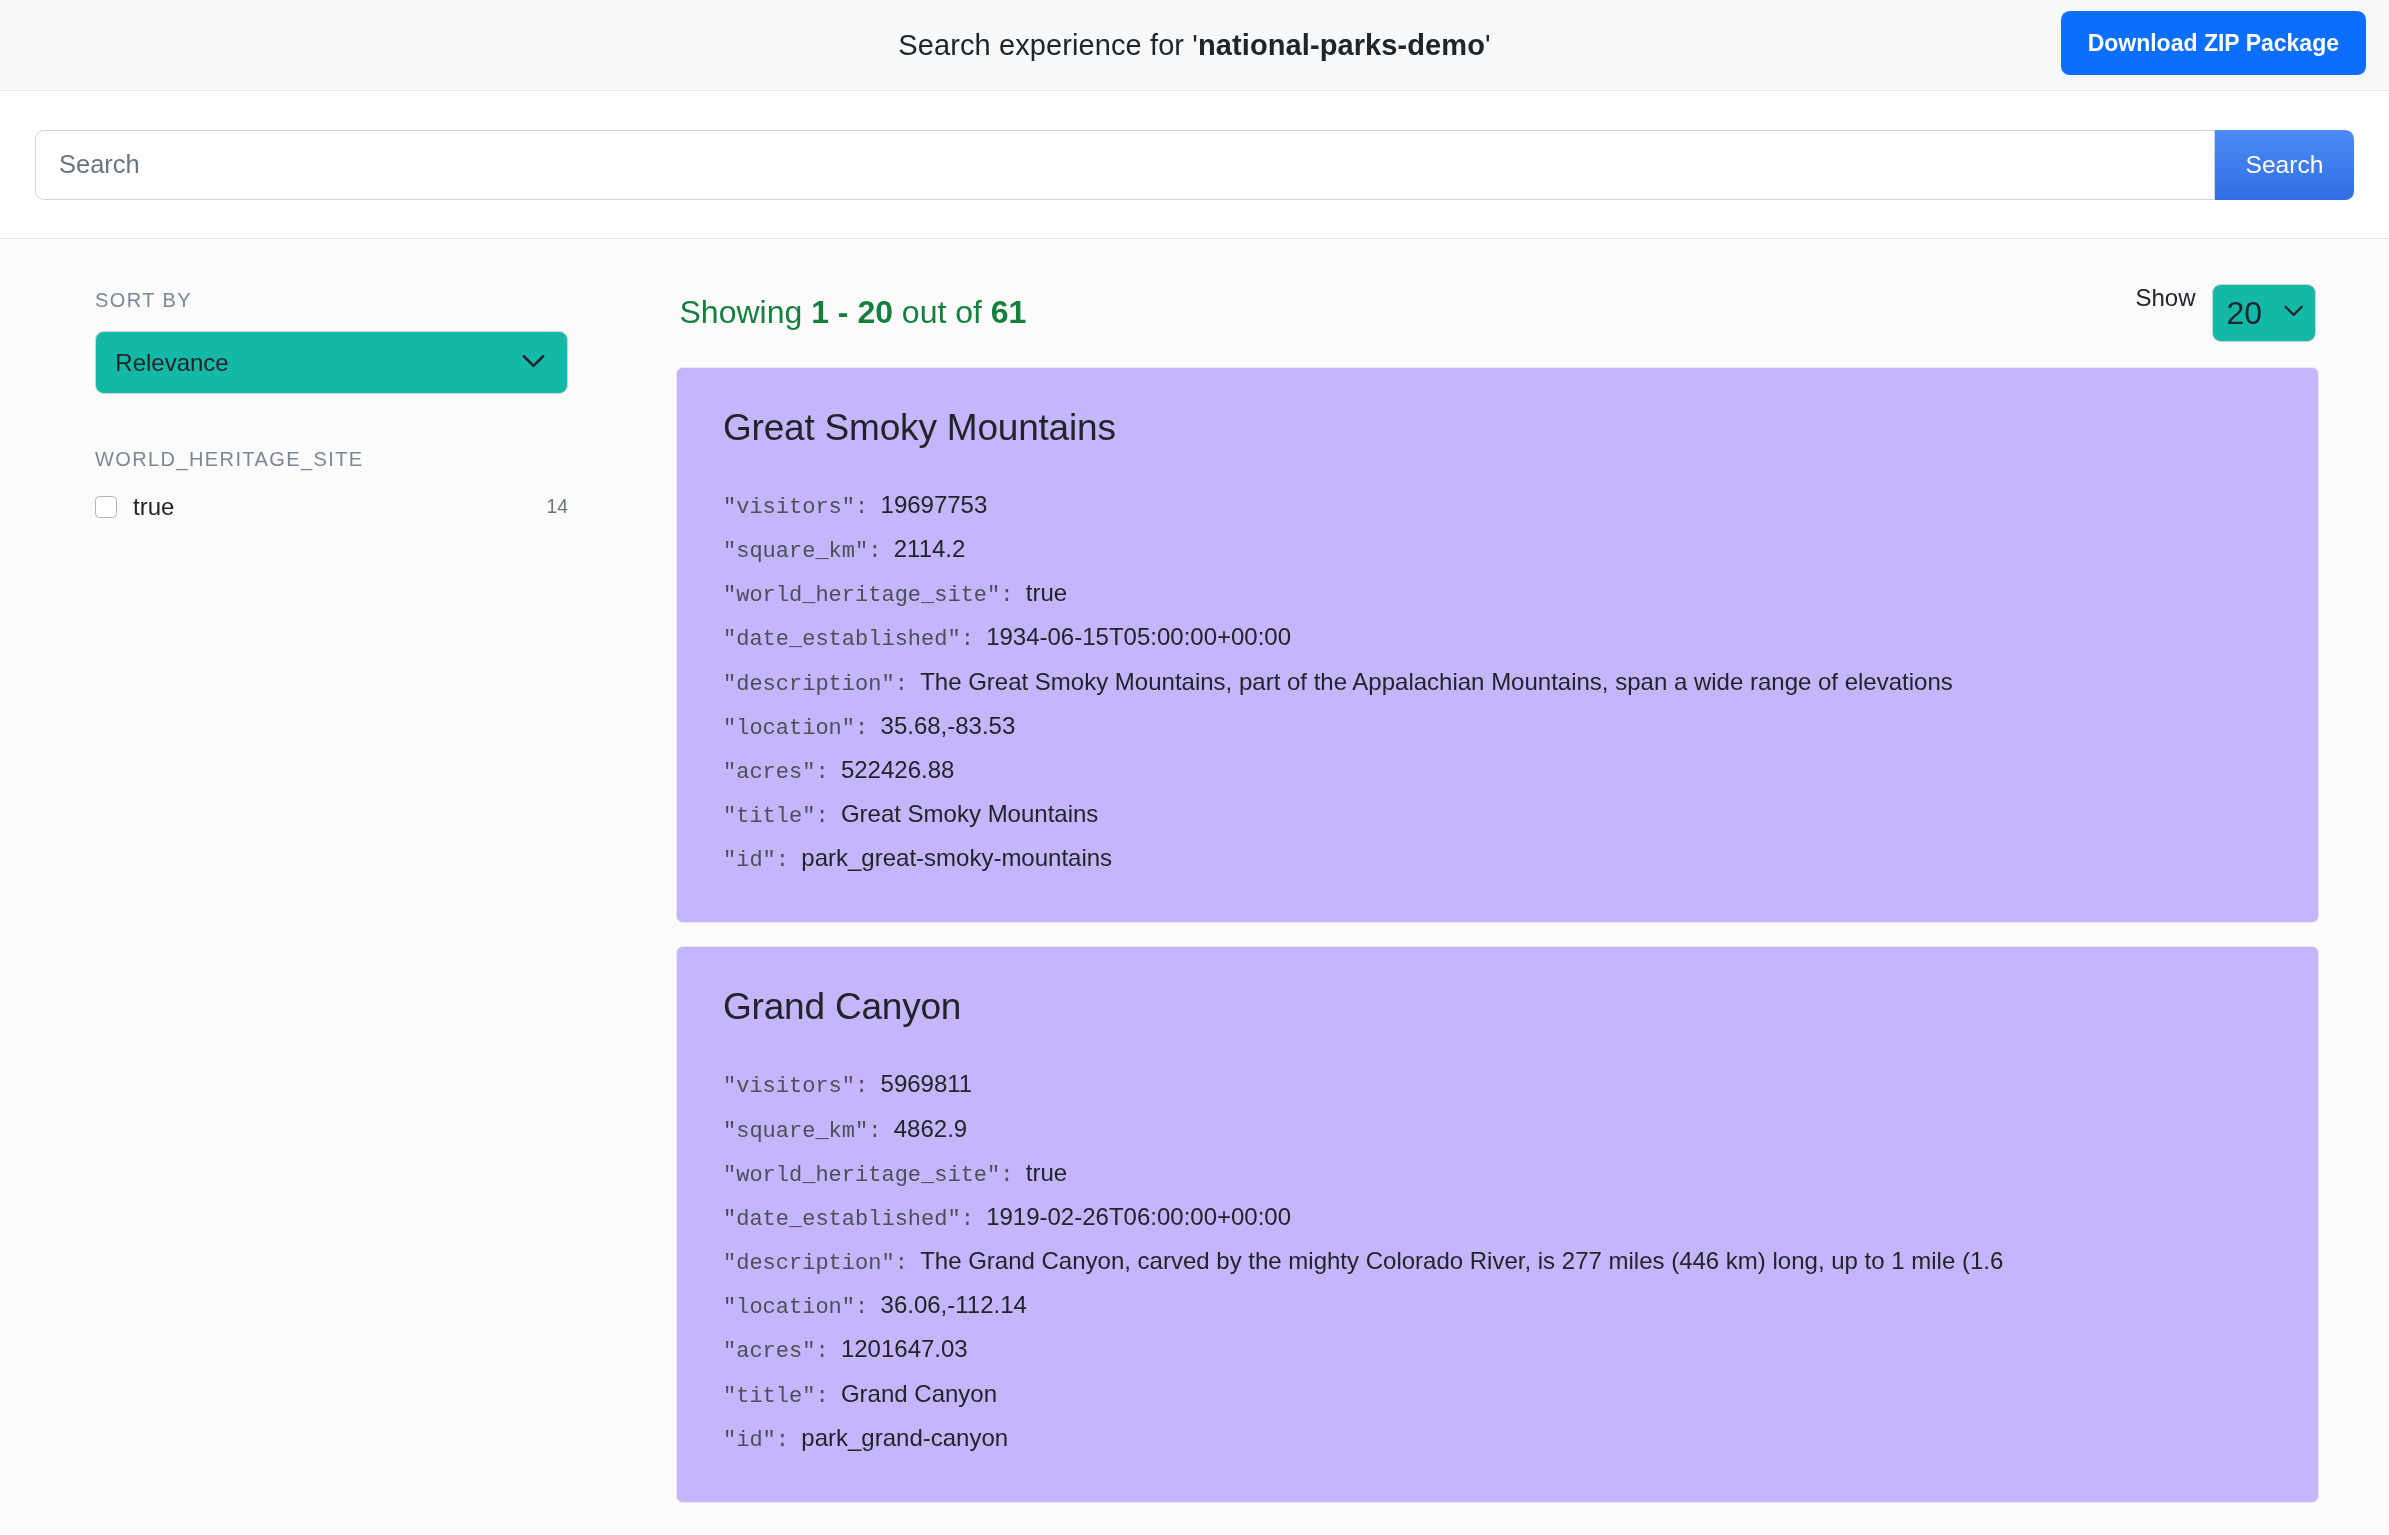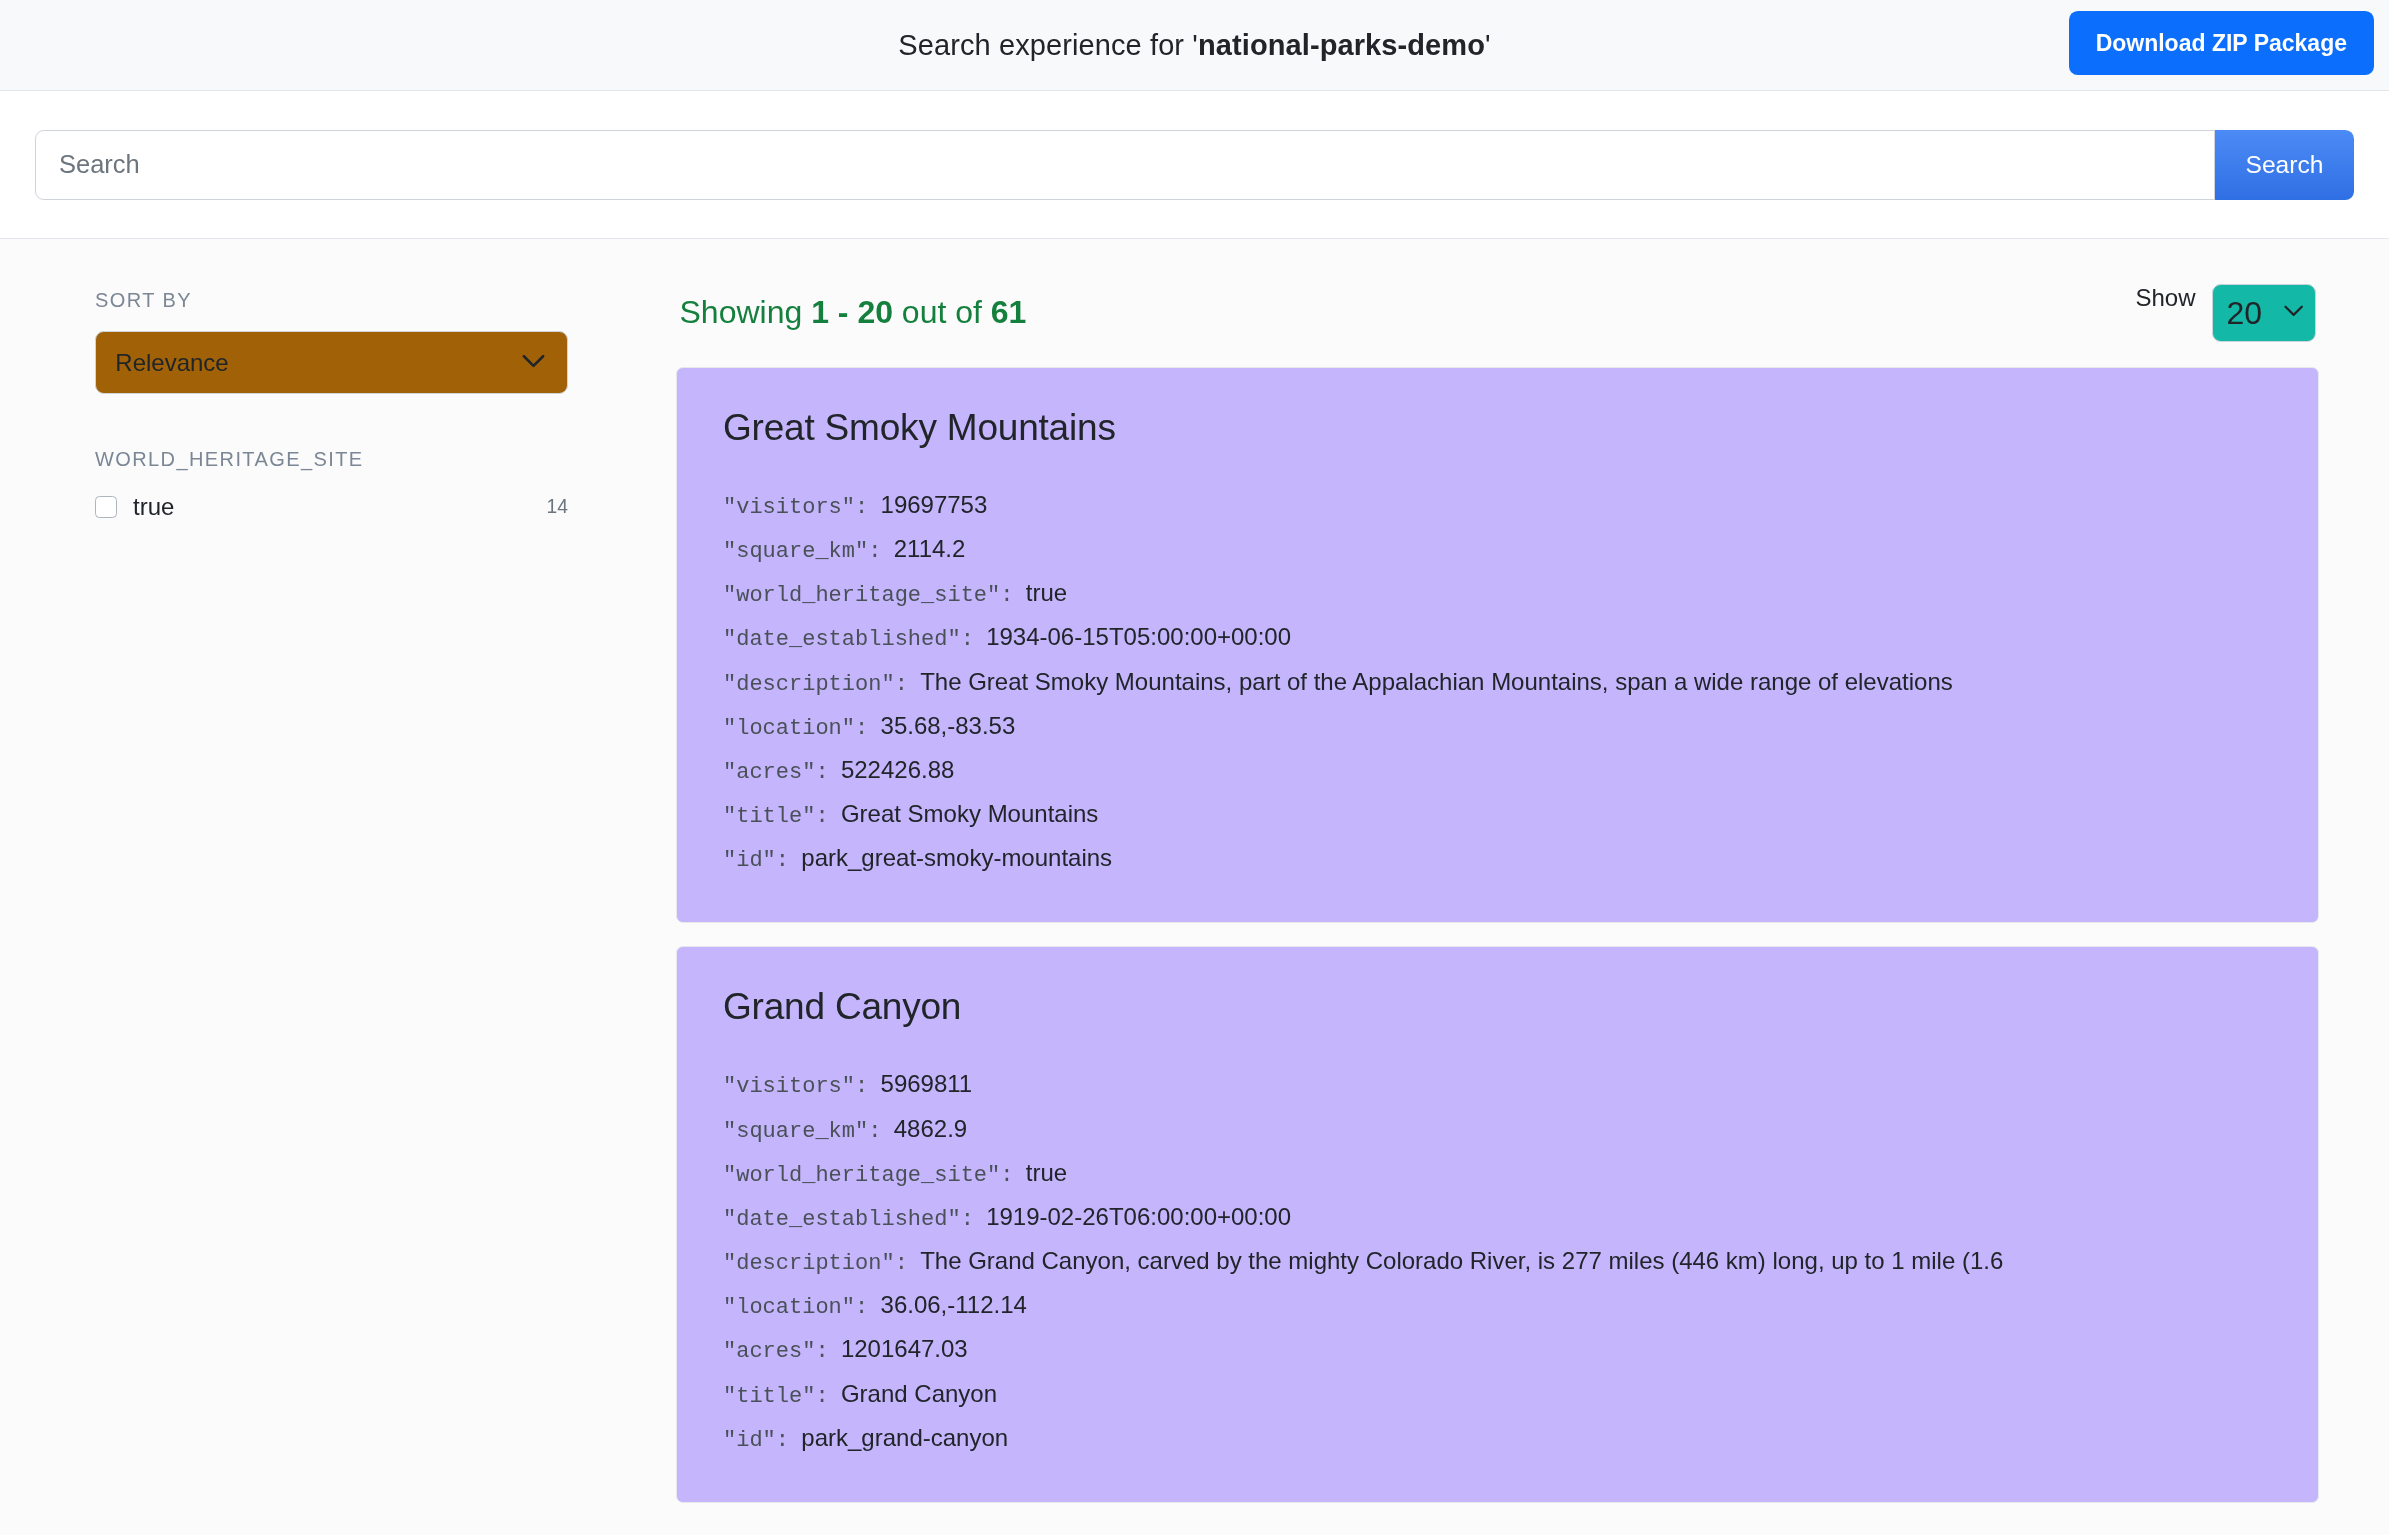--- a/index.html
+++ b/index.html
@@ -24,21 +24,21 @@
   }
   .header-title {
     font-size: 29px;
     color: #212529;
     font-weight: 400;
     letter-spacing: 0.1px;
   }
   .header-title b { font-weight: 700; }
   .download-btn {
     position: absolute;
-    right: 15px;
+    right: 23px;
     top: 11.4px;
     height: 64px;
     padding: 0 27px;
     background: #0b6efd;
     color: #ffffff;
     border: none;
     border-radius: 8.8px;
     font-size: 23px;
     font-weight: 700;
     font-family: "Liberation Sans", sans-serif;
@@ -101,21 +101,21 @@
   .sort-select-wrap {
     position: relative;
     width: 473px;
     margin-bottom: 54px;
   }
   .sort-select {
     width: 473px;
     height: 63px;
     border: 0.9px solid #ced4da;
     border-radius: 8.8px;
-    background: #a16207;
+    background: #14b8a6;
     font-size: 24px;
     color: #212529;
     padding: 0 19.3px;
     font-family: "Liberation Sans", sans-serif;
     appearance: none;
     cursor: pointer;
   }
   .select-chevron {
     position: absolute;
     right: 23px;

